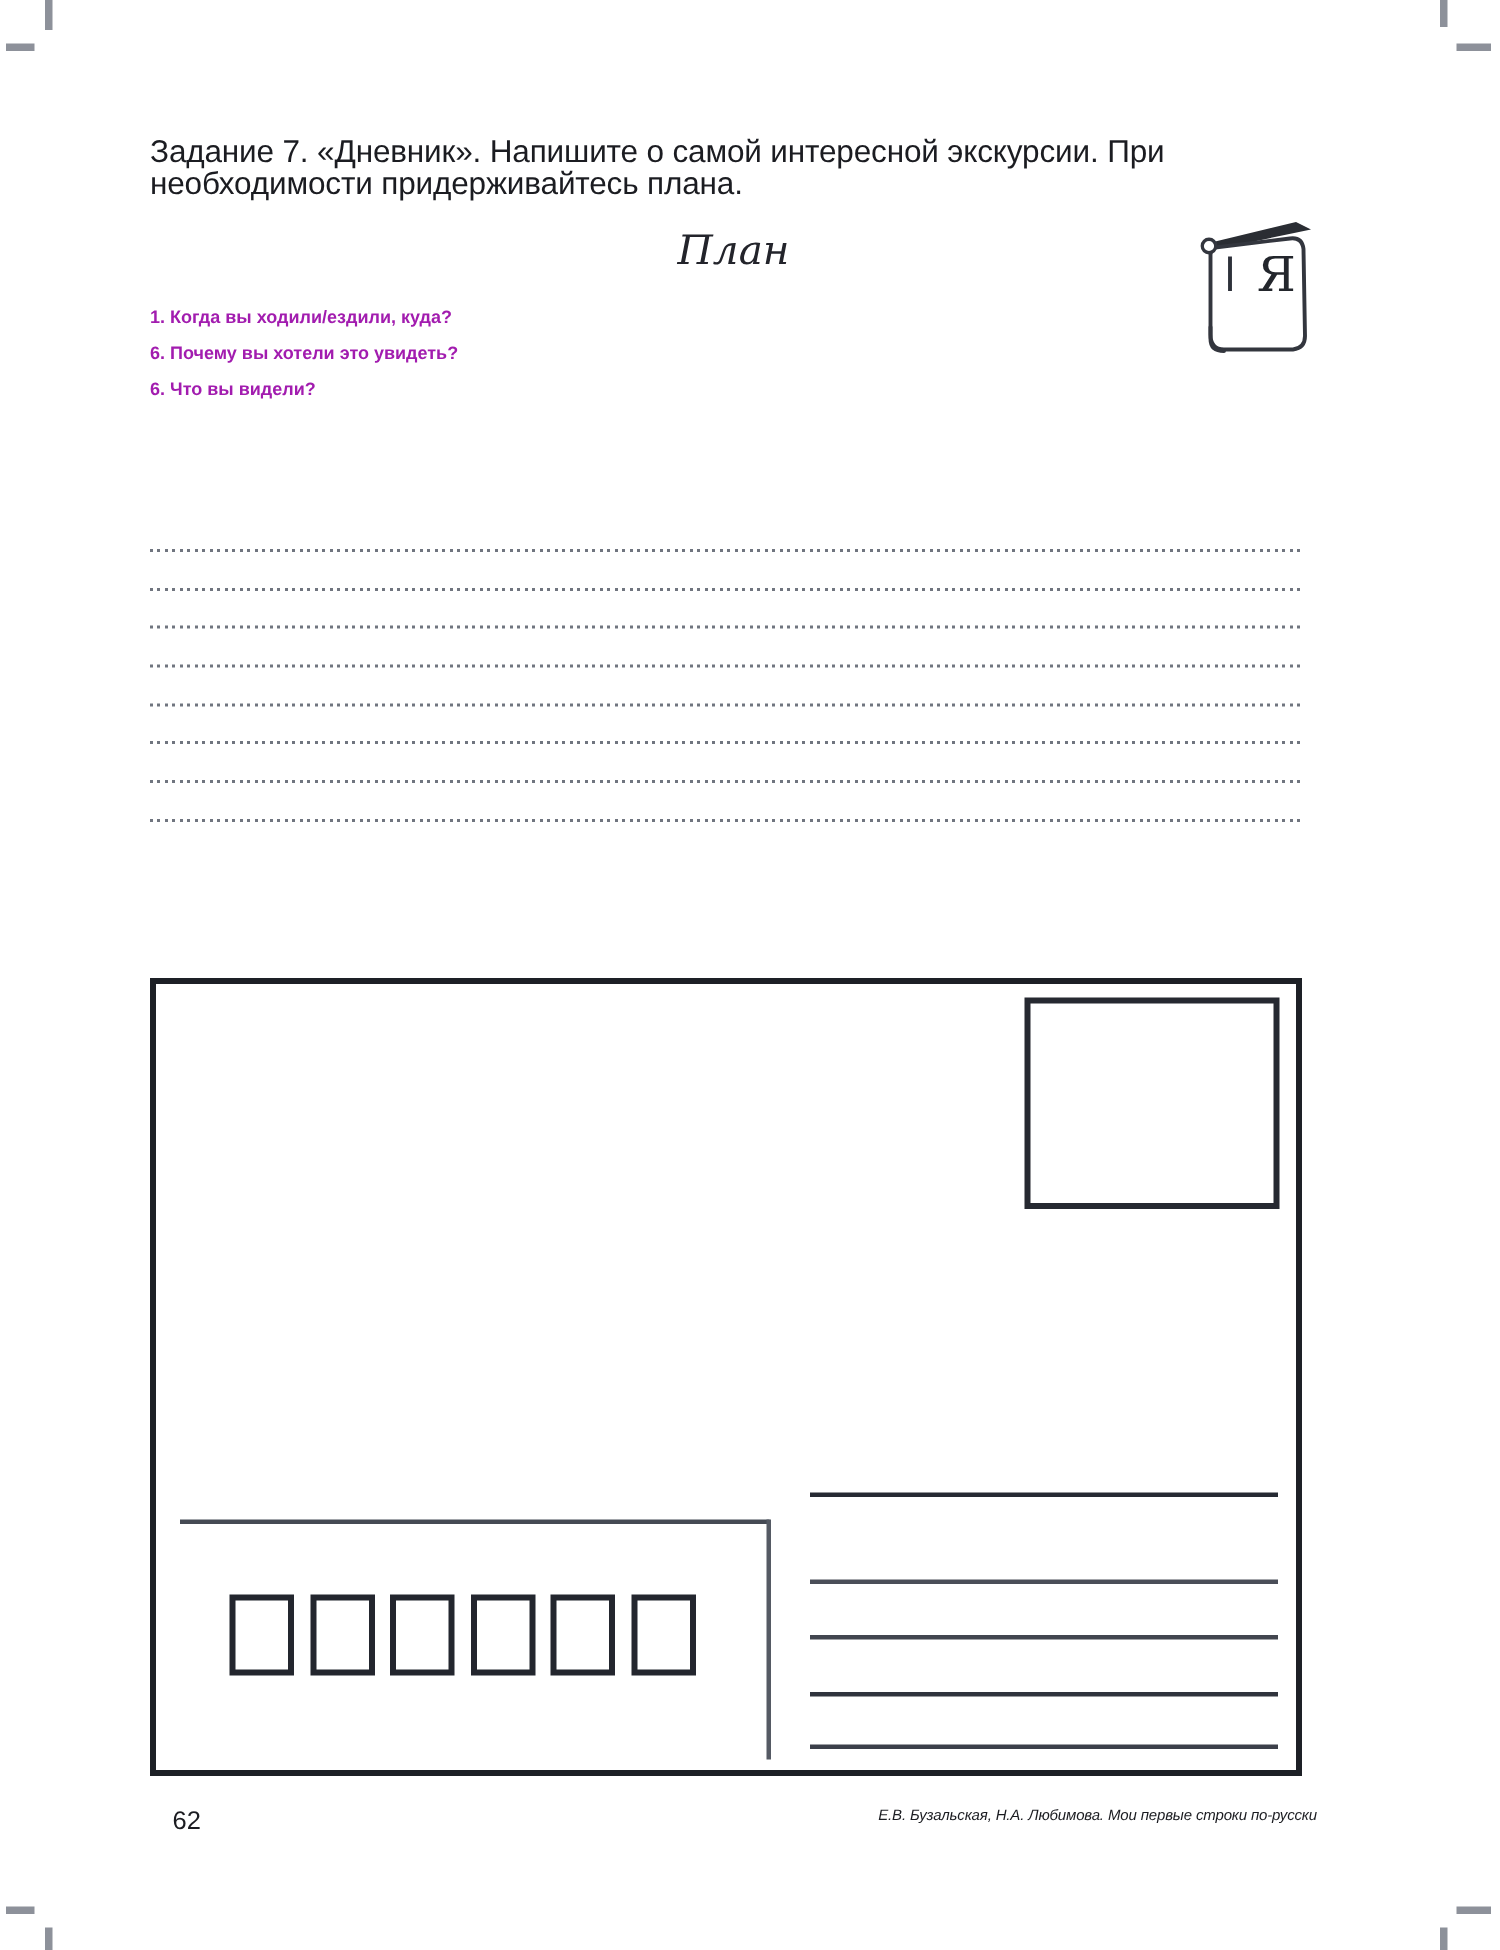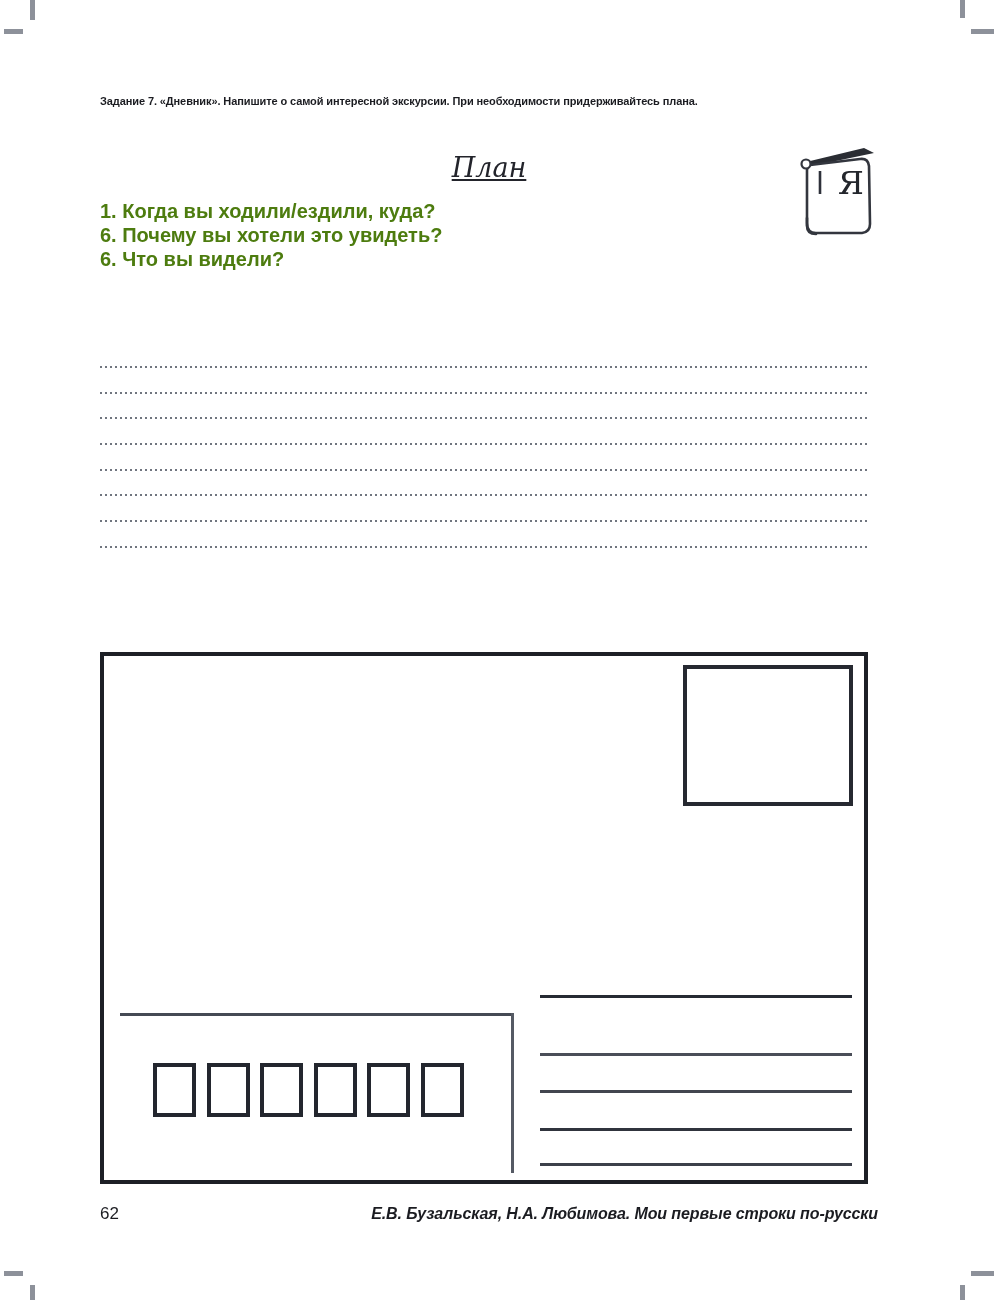--- a/index.html
+++ b/index.html
@@ -12,32 +12,32 @@
   .crop.h{width:19px;height:5px;}
   .crop.tl-v{left:30px;top:0;}
   .crop.tl-h{left:4px;top:29px;}
   .crop.tr-v{left:960px;top:0;height:18px;}
   .crop.tr-h{left:971px;top:29px;width:23px;}
   .crop.bl-h{left:4px;top:1271px;}
   .crop.bl-v{left:30px;top:1285px;height:15px;}
   .crop.br-h{left:971px;top:1271px;width:23px;}
   .crop.br-v{left:960px;top:1285px;height:15px;}
 
-  .task-heading{position:absolute;left:100px;width:788px;font-size:11px;line-height:21px;
-                font-weight:bold;color:#1b1c21;letter-spacing:-0.1px;}
+  .task-heading{position:absolute;left:100px;width:788px;font-size:21px;line-height:21px;
+                font-weight:normal;color:#1b1c21;letter-spacing:-0.1px;}
   #task7-heading{top:91px;}
   #task8-heading{top:578px;}
 
   .plan-title{position:absolute;left:100px;top:152px;width:778px;text-align:center;
-              font-family:"DejaVu Serif",serif;font-style:italic;font-size:27px;color:#23242b;text-decoration:underline;}
+              font-family:"DejaVu Serif",serif;font-style:italic;font-size:27px;color:#23242b;}
 
   .diary-icon{position:absolute;left:796px;top:144px;}
 
   .questions{position:absolute;left:100px;top:200px;width:500px;}
-  .question{font-size:20px;line-height:23.8px;font-weight:bold;color:#4d7c0f;white-space:nowrap;}
+  .question{font-size:12px;line-height:23.8px;font-weight:bold;color:#a21caf;white-space:nowrap;}
 
   .writing-lines{position:absolute;left:100px;top:366px;width:768px;}
   .write-line{height:2px;margin-bottom:23.7px;
     background-image:repeating-linear-gradient(90deg,#70757f 0 2px,transparent 2px 5px);}
 
   .postcard{position:absolute;left:100px;top:652px;width:768px;height:532px;
             border:4px solid #1d2026;box-sizing:border-box;background:#fff;}
   .stamp-box{position:absolute;left:579px;top:9px;width:170px;height:141px;
              border:4px solid #262931;box-sizing:border-box;background:#fff;}
   .address-lines{position:absolute;left:0;top:0;width:100%;height:100%;}
@@ -47,22 +47,22 @@
   .addr-line:nth-child(3){top:434px;background:#42464f;}
   .addr-line:nth-child(4){top:472px;background:#30343d;}
   .addr-line:nth-child(5){top:507px;background:#3c404a;}
 
   .code-area-top{position:absolute;left:16px;top:357px;width:393px;height:3px;background:#454a54;}
   .code-area-side{position:absolute;left:407px;top:357px;width:3px;height:160px;background:#555a64;}
   .code-boxes{position:absolute;left:49px;top:407px;display:flex;gap:10.5px;}
   .code-box{width:43px;height:54px;border:4px solid #23262e;box-sizing:border-box;background:#fff;}
 
   .footer{position:absolute;left:100px;top:1204px;width:778px;height:24px;}
-  .page-number{position:absolute;left:0;top:0;font-size:17px;color:#1b1c21;}
-  .footer-credit{position:absolute;right:0;top:1px;font-size:16px;font-weight:bold;
+  .page-number{position:absolute;left:15px;top:0;font-size:17px;color:#1b1c21;}
+  .footer-credit{position:absolute;right:0;top:1px;font-size:10px;font-weight:normal;
                  font-style:italic;color:#1b1c21;letter-spacing:-0.1px;}
 </style>
 </head>
 <body>
 
 <div class="page">
 
   <div class="crop v tl-v"></div>
   <div class="crop h tl-h"></div>
   <div class="crop v tr-v"></div>

